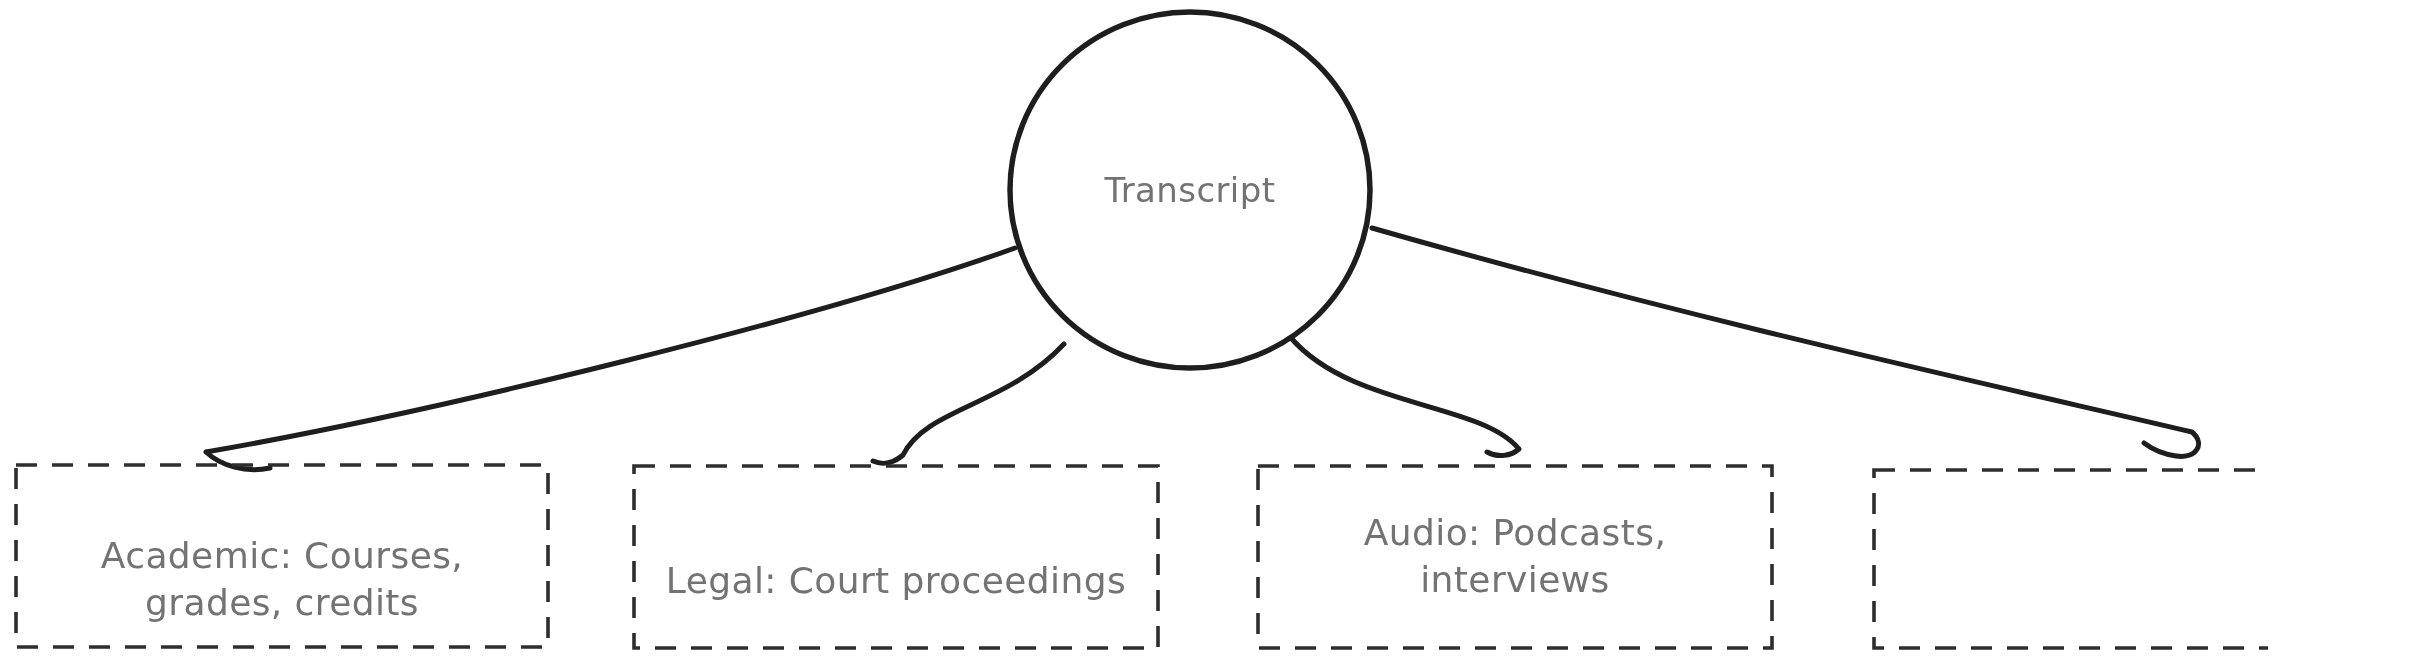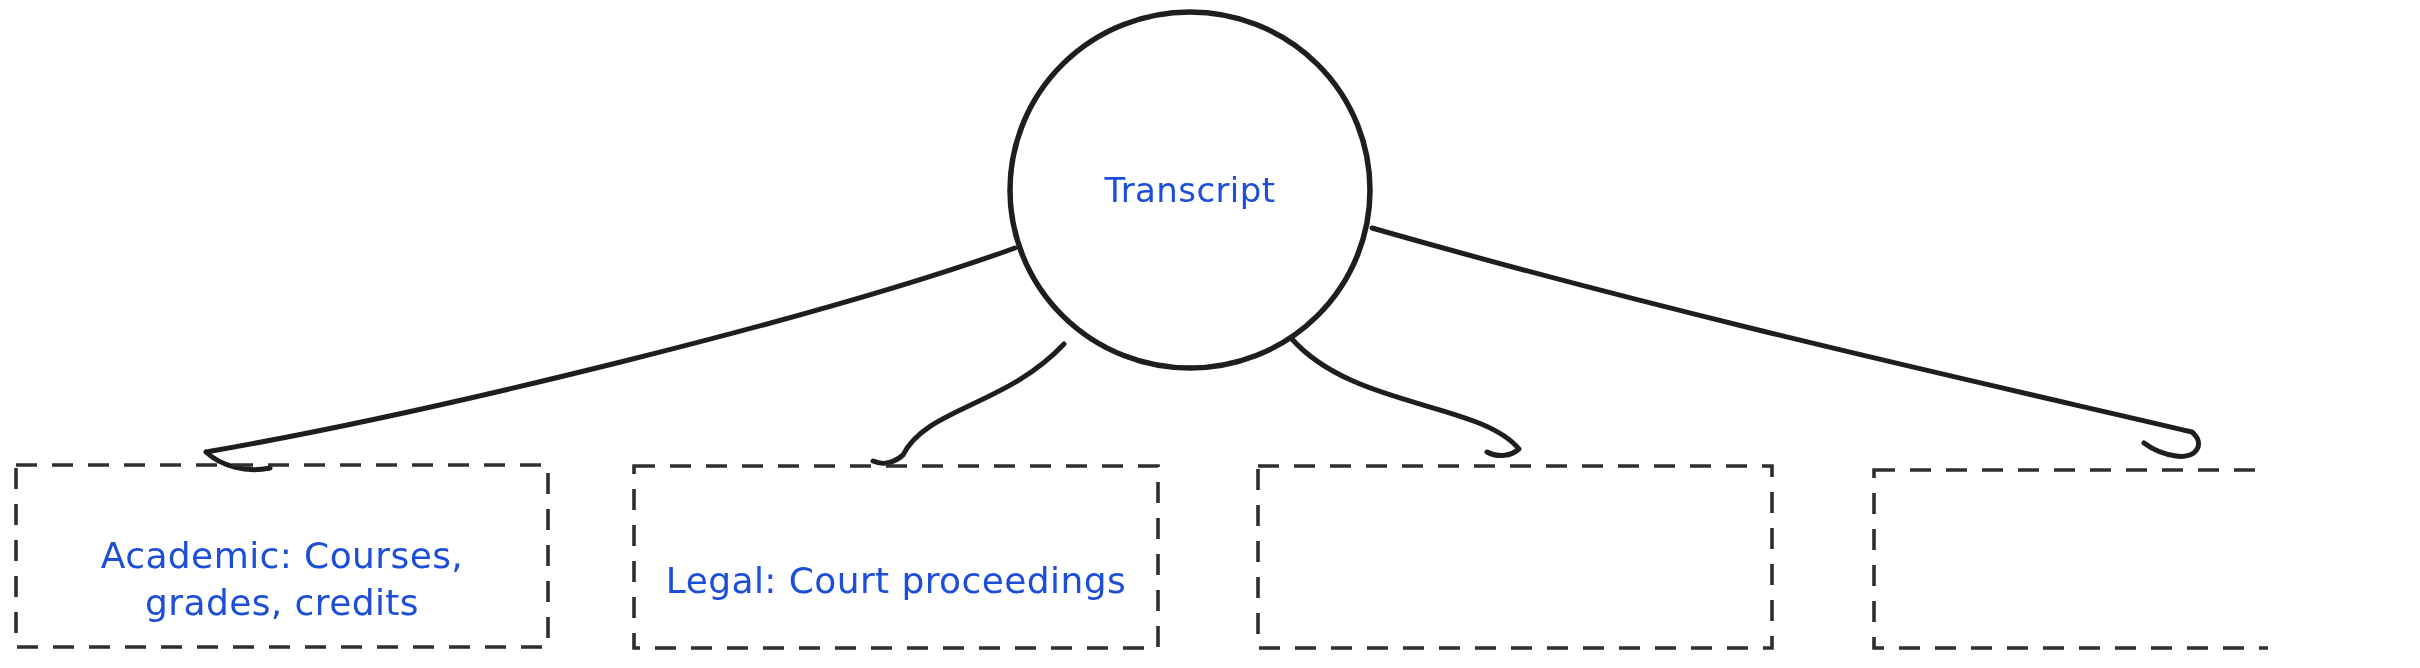--- a/index.html
+++ b/index.html
@@ -2,21 +2,21 @@
 <html><head>
 <meta charset="utf-8">
 <style>
   html, body { margin: 0; padding: 0; background: #ffffff; }
   .canvas {
     position: relative;
     width: 2268px;
     height: 668px;
     background: #ffffff;
     font-family: "DejaVu Sans", "Liberation Sans", sans-serif;
-    color: #1d4ed8;
+    color: #737373;
     overflow: hidden;
   }
   .canvas svg { position: absolute; left: 0; top: 0; }
 
   .shape-stroke { stroke: #1e1e1e; fill: none; }
   .arrow {
     stroke: #1e1e1e;
     stroke-width: 5;
     fill: none;
     stroke-linecap: round;
@@ -78,15 +78,18 @@
   </div>
 
   <div class="label box-label" id="label-academic">
     <span class="txt">Academic: Courses, grades, credits</span>
   </div>
 
   <div class="label box-label" id="label-legal">
     <span class="txt">Legal: Court proceedings</span>
   </div>
 
+  <div class="label box-label" id="label-audio">
+    <span class="txt">Audio: Podcasts, interviews</span>
+  </div>
 
 
 </div>
 
 </body></html>

